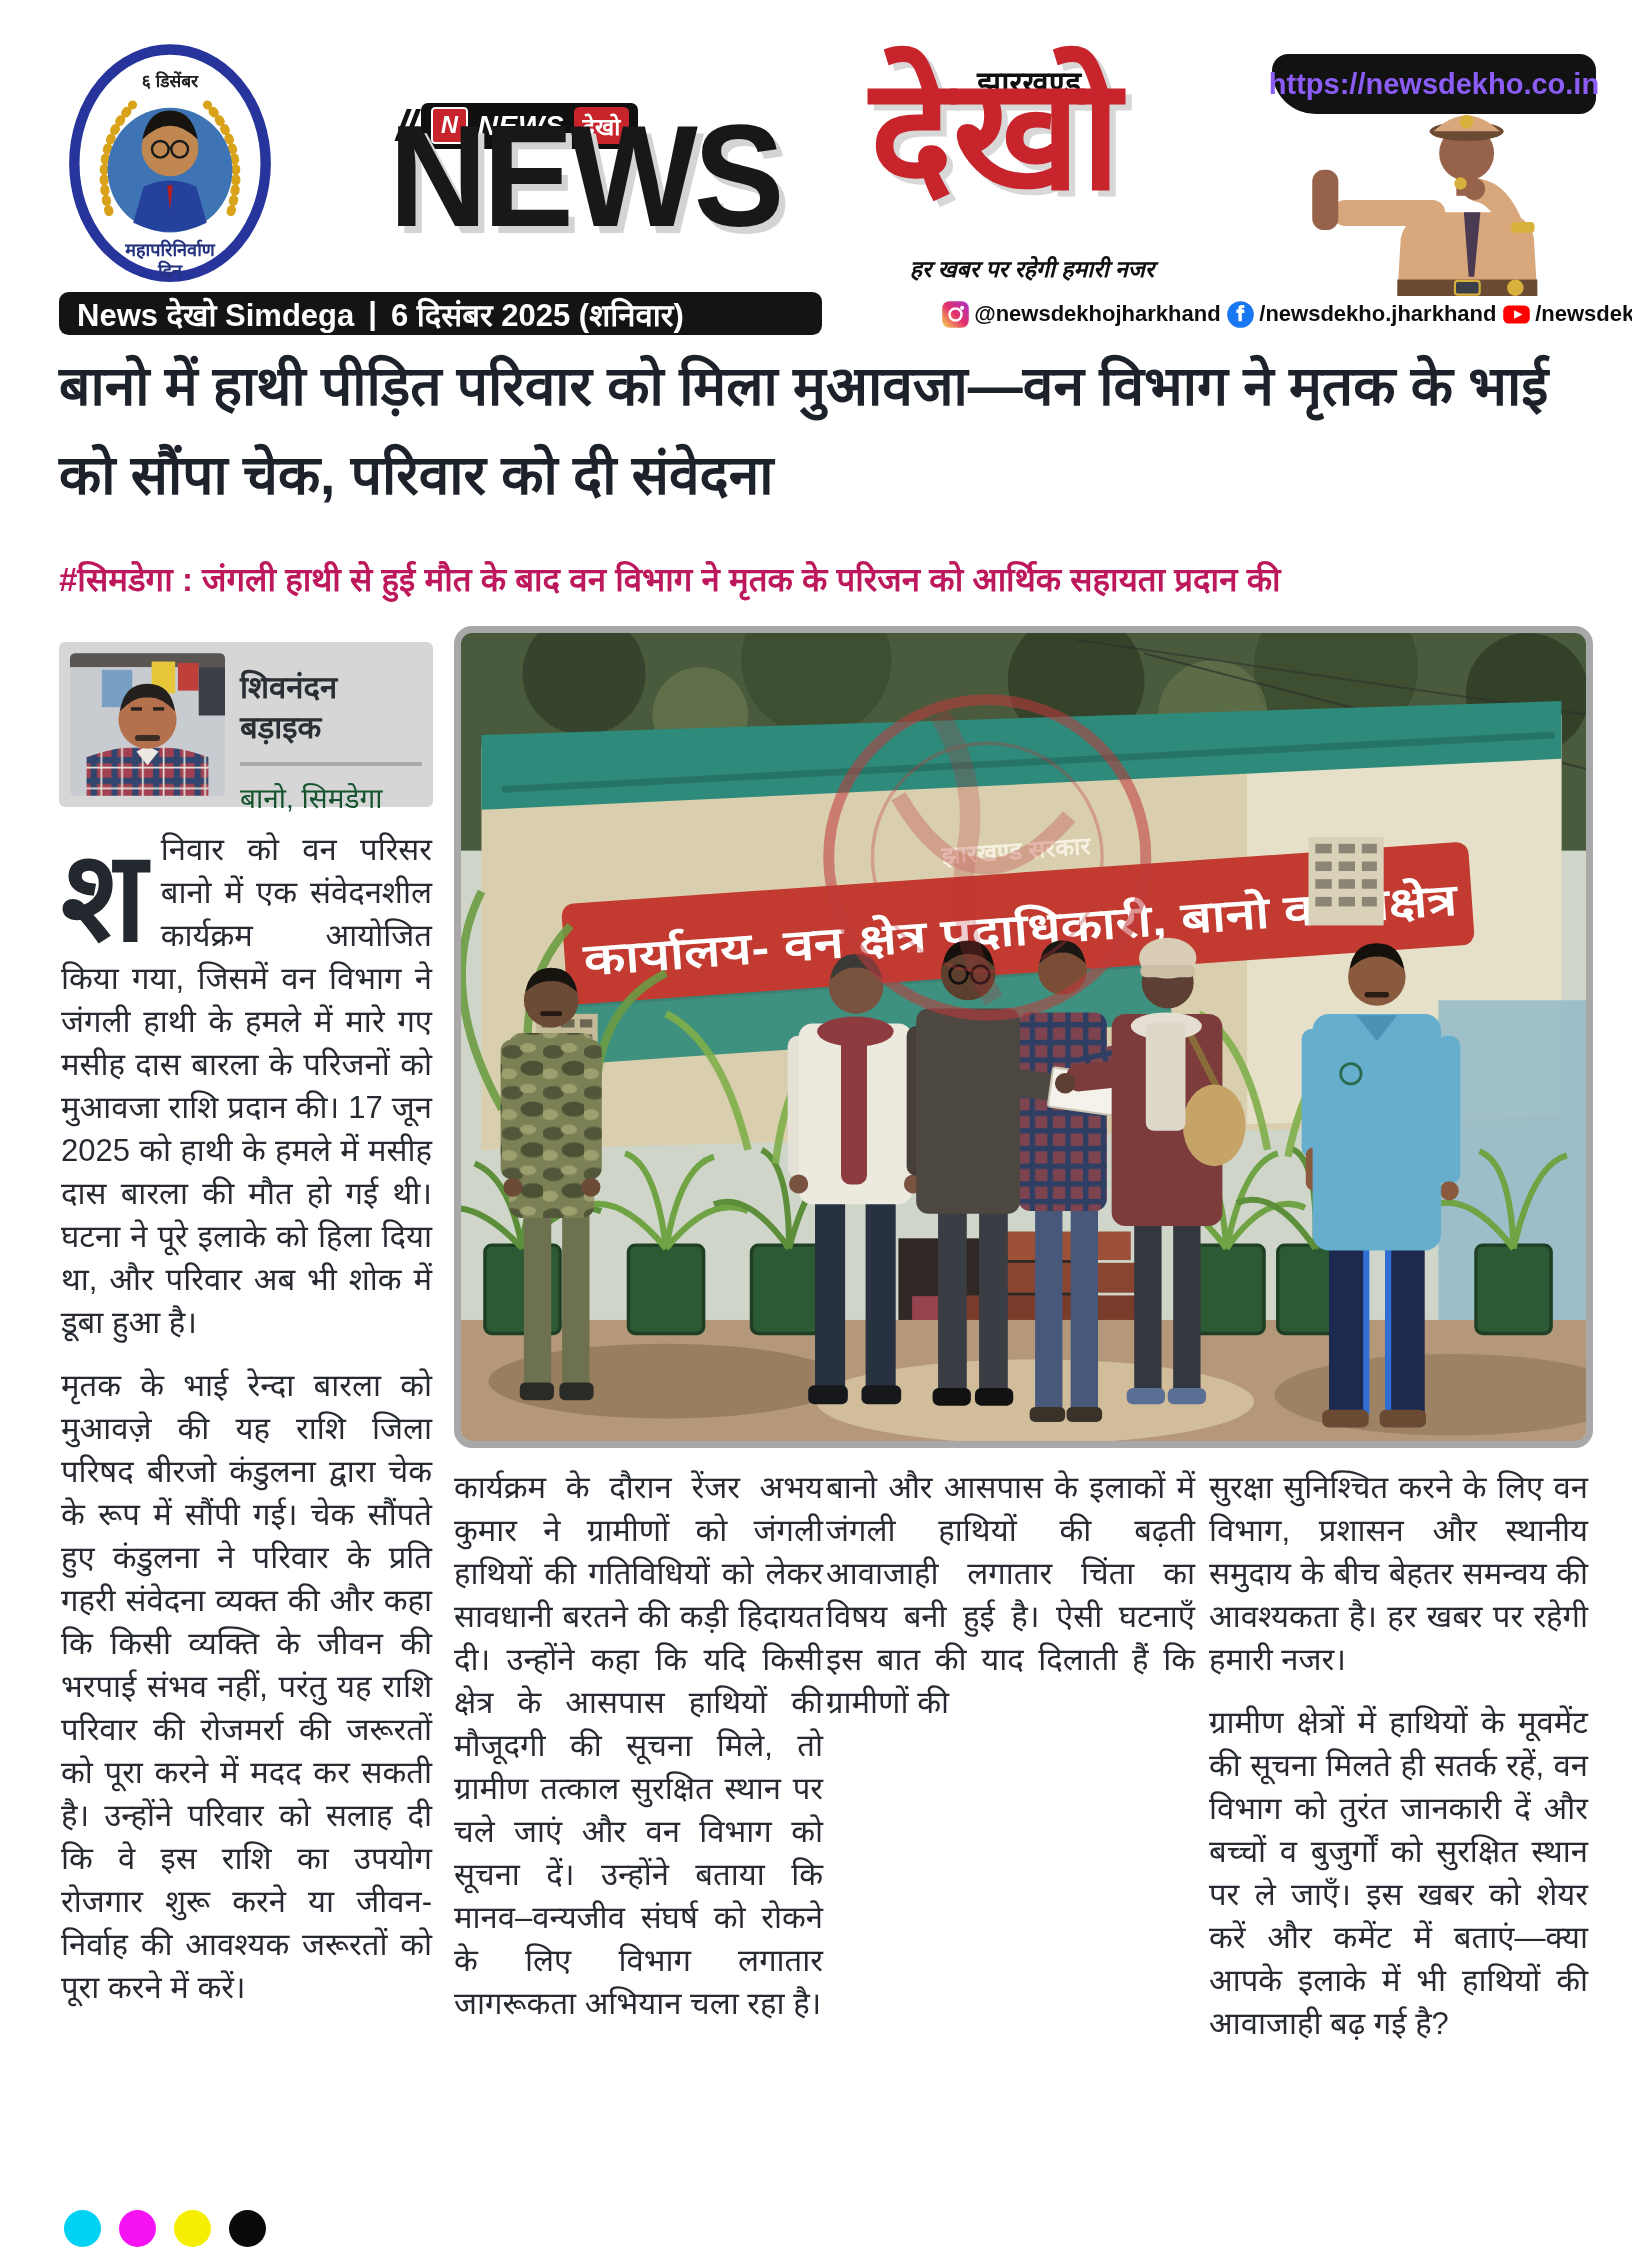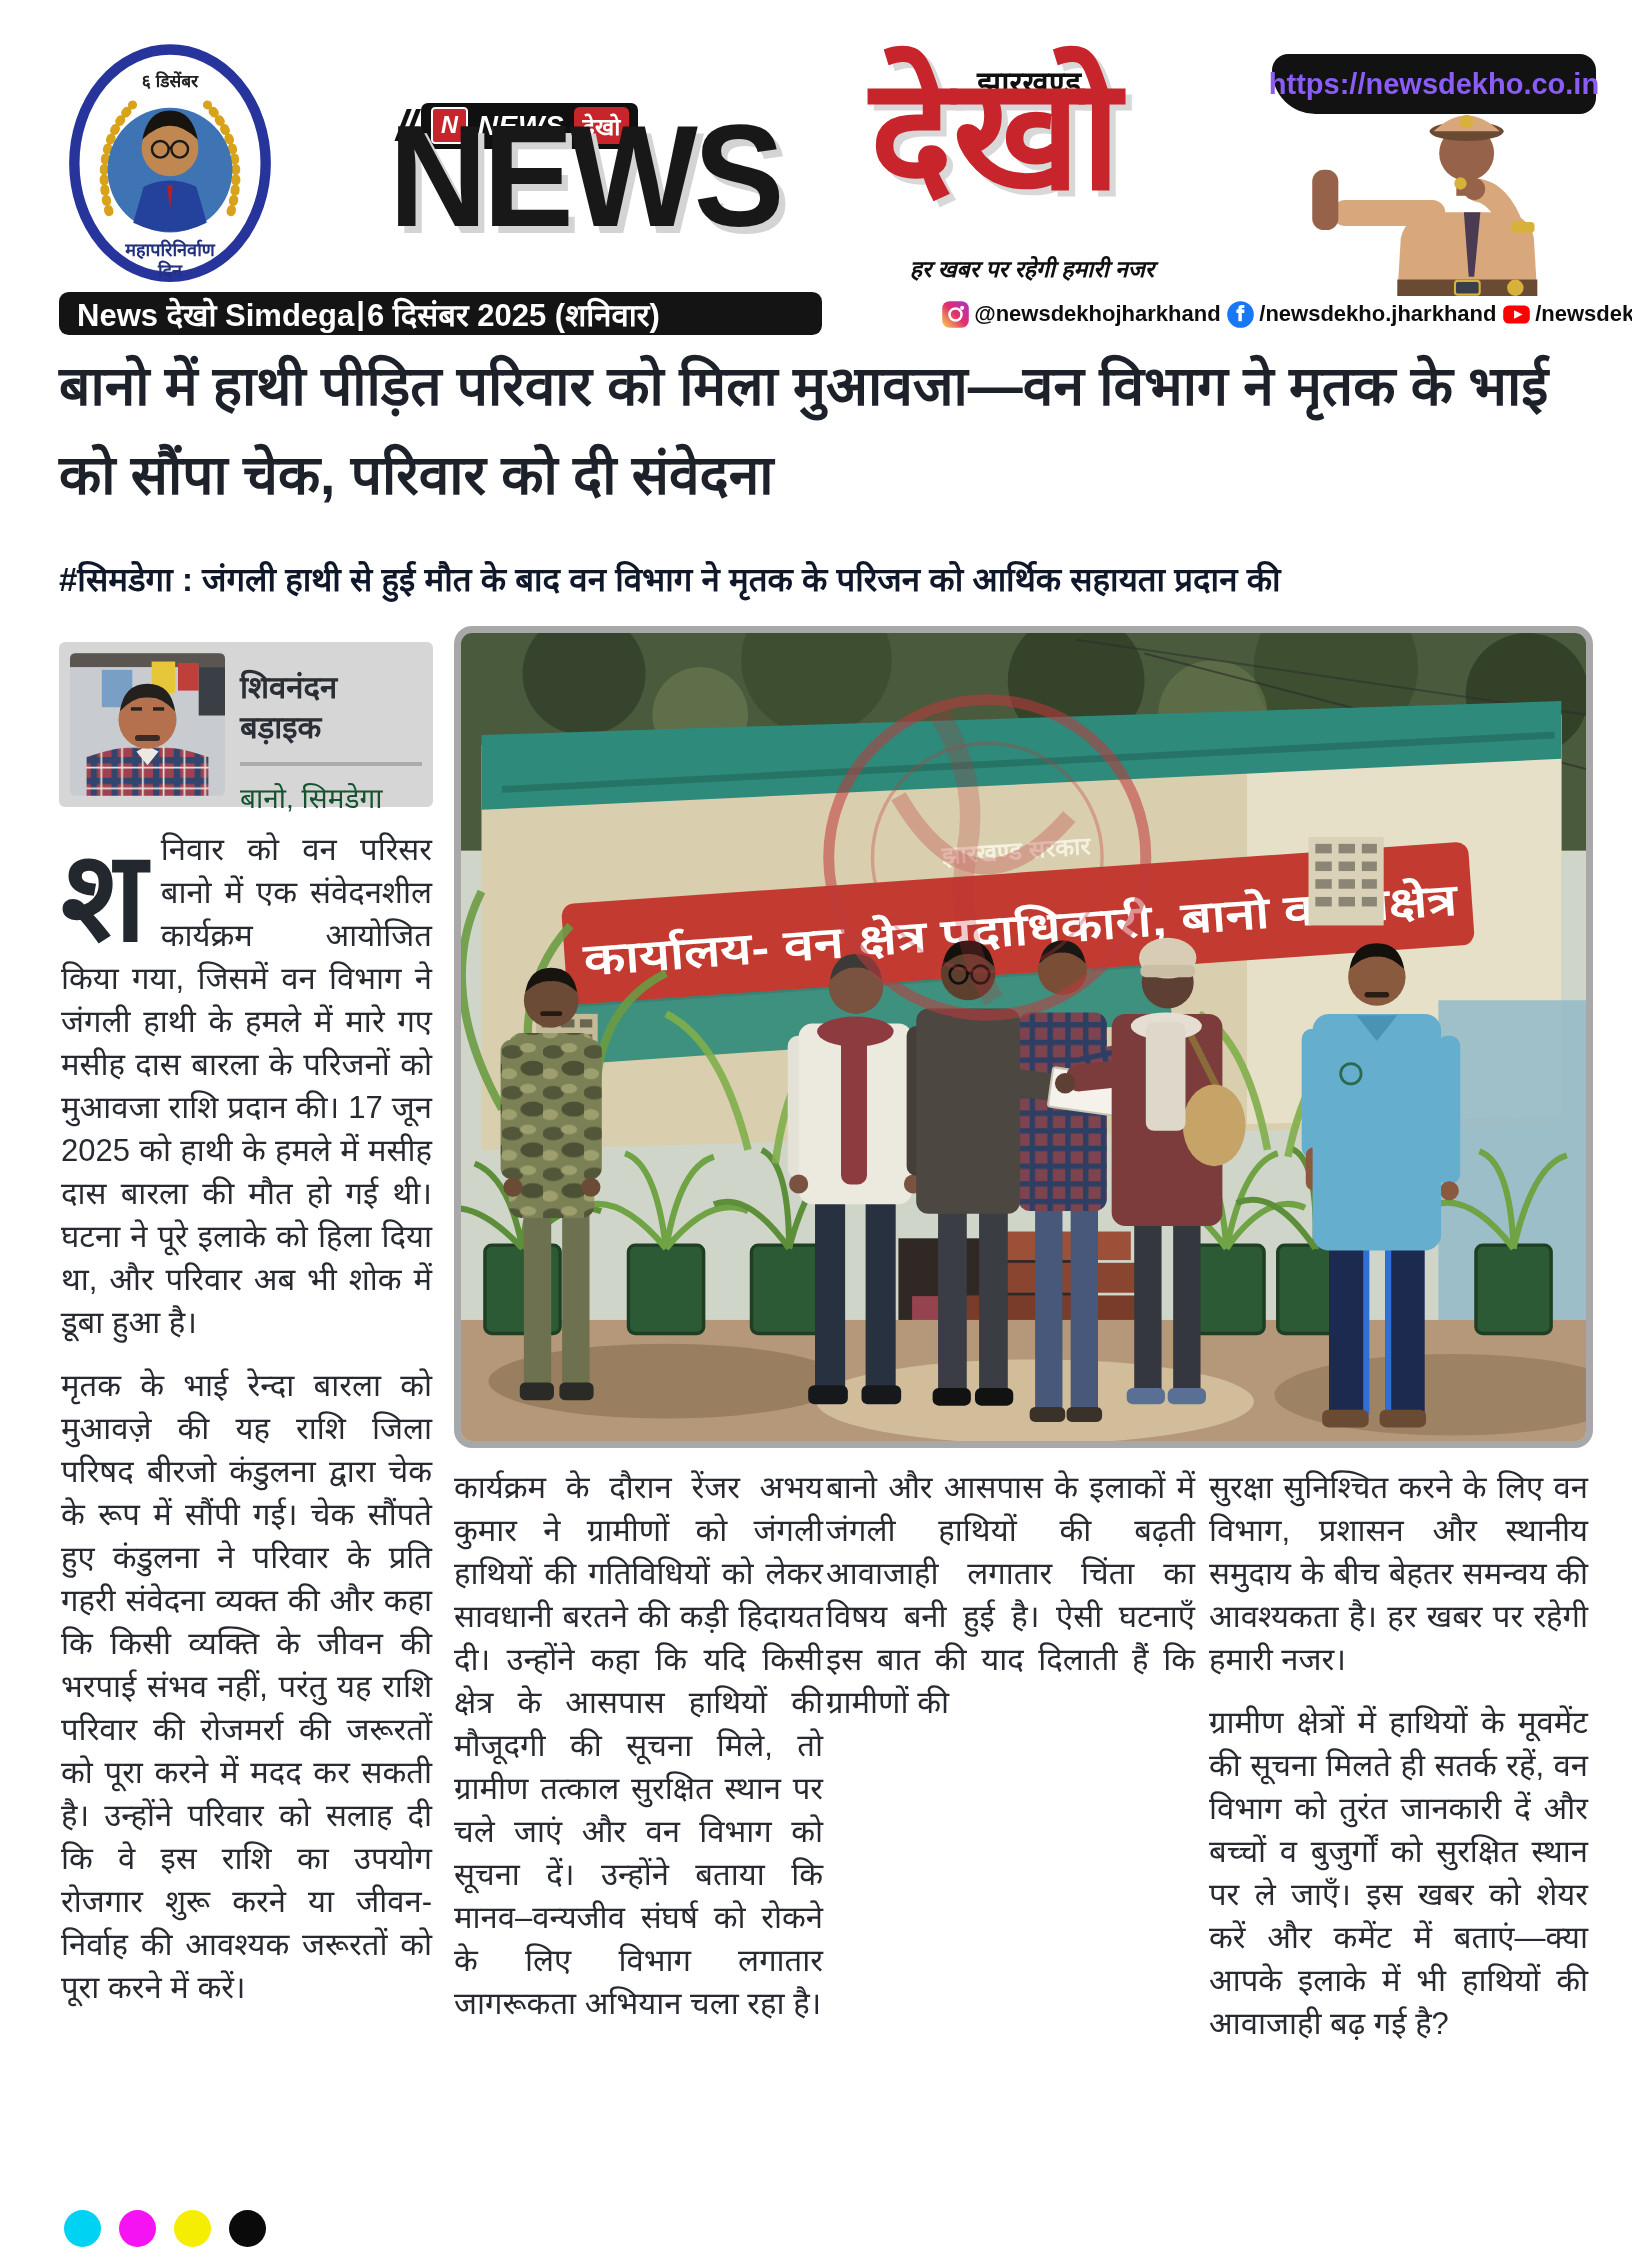--- a/index.html
+++ b/index.html
@@ -21,30 +21,30 @@
   #jharkhand{left:977px;top:60px;font-size:32px;font-weight:800;color:#101010;}
   #big-dekho{left:870px;top:29px;font-size:156px;line-height:1.35;font-weight:700;color:#c8242b;text-shadow:6.2px 6.2px 0 #d8d8d8;}
   #tagline{left:866px;top:252px;width:332px;text-align:center;font-size:23px;font-weight:800;font-style:italic;color:#101010;}
   #url-pill{left:1272px;top:54px;width:324px;height:60px;background:#121212;color:#8b5cf6;
       border-radius:18px 18px 18px 48px;display:flex;align-items:center;justify-content:center;
       font-size:29px;font-weight:800;}
   #police{left:1293px;top:97px;width:291px;height:199px;}
 
   
   #dateline{left:59px;top:292px;width:763px;height:43px;background:#141414;border-radius:9.7px;
-      color:#fff;display:flex;align-items:center;gap:2px;padding:0 18px;box-sizing:border-box;
+      color:#fff;display:flex;align-items:center;gap:14px;padding:0 18px;box-sizing:border-box;
       font-size:31px;font-weight:700;}
   #social{left:941px;top:296px;width:656px;height:36px;display:flex;align-items:center;gap:5.5px;
       font-size:22px;font-weight:800;color:#0d0d0d;white-space:nowrap;}
   #social .item{display:flex;align-items:center;gap:4.2px;}
   #social svg{width:29px;height:29px;flex:0 0 auto;}
 
   
   #headline{left:59px;top:342px;width:1536px;font-size:55px;line-height:89px;font-weight:700;color:#1d222a;}
-  #subheadline{left:59px;top:559px;width:1544px;font-size:33px;line-height:1.3;font-weight:700;color:#0f172a;}
+  #subheadline{left:59px;top:559px;width:1544px;font-size:33px;line-height:1.3;font-weight:700;color:#be185d;}
 
   
   #author-card{left:59px;top:642px;width:374px;height:165px;background:#d6d6d6;border-radius:6px;
       padding:11px;box-sizing:border-box;display:flex;gap:15px;}
   #author-card .photo{width:155px;height:100%;border-radius:5.5px;overflow:hidden;flex:0 0 auto;}
   #author-card .info{flex:1;padding-top:15px;}
   #author-card .name{font-size:31px;font-weight:700;color:#2a2e35;line-height:1.28;}
   #author-card .divider{height:3.5px;background:#ababab;margin:15px 0 12.5px;}
   #author-card .loc{font-size:28px;color:#14532d;}
 

